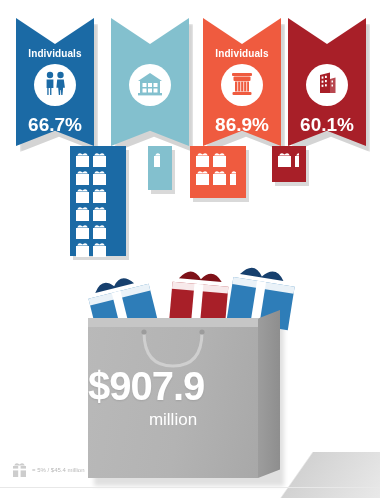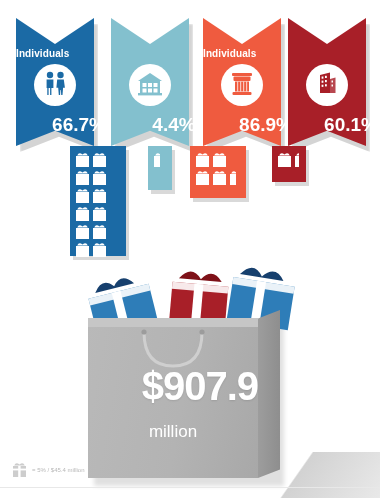--- a/index.html
+++ b/index.html
@@ -24,31 +24,31 @@
     clip-path:polygon(0% 0%,100% 0%,100% 0%,50% 100%,0% 0%);
   }
   .banner .shadow{
     position:absolute;left:4px;top:6px;width:78px;height:128px;
     background:rgba(0,0,0,.17);
     clip-path:polygon(0% 0%,100% 0%,100% 100%,50% 88%,0% 100%);
     z-index:-1;filter:blur(1px);
   }
   .b-label{
     position:absolute;top:30px;left:0;width:100%;
-    text-align:left;color:#fff;font-size:10px;font-weight:bold;
+    text-align:center;color:#fff;font-size:10px;font-weight:bold;
     letter-spacing:.1px;
   }
   .b-circle{
     position:absolute;top:46px;left:50%;transform:translateX(-50%);
     width:42px;height:42px;border-radius:50%;background:#ffffff;
     display:flex;align-items:center;justify-content:center;
   }
   .b-pct{
     position:absolute;top:96px;left:0;width:100%;
-    text-align:center;color:#fff;font-size:19px;font-weight:bold;margin-left:24px;
+    text-align:center;color:#fff;font-size:19px;font-weight:bold;
   }
 
   
   .giftpanel{position:absolute;}
   .giftpanel .pbody{position:absolute;inset:0;}
   .giftpanel .pshadow{
     position:absolute;left:3px;top:4px;right:-3px;bottom:-4px;
     background:rgba(0,0,0,.15);z-index:-1;
   }
   .gift-grid{
@@ -75,27 +75,27 @@
   }
   .bag-lip{
     position:absolute;left:0;top:0;width:170px;height:9px;
     background:#c6c6c6;
   }
   .bag-shadow{
     position:absolute;left:6px;top:8px;width:190px;height:160px;
     background:rgba(0,0,0,.12);z-index:-1;filter:blur(2px);
   }
   #bag-amount{
-    position:absolute;left:0;top:46px;width:170px;text-align:right;
+    position:absolute;left:0;top:46px;width:170px;text-align:left;
     color:#ffffff;font-size:40px;font-weight:bold;letter-spacing:-1px;
     text-shadow:0 1px 2px rgba(0,0,0,.10);
   }
   #bag-unit{
     position:absolute;left:0;top:92px;width:170px;text-align:center;
-    color:#ffffff;font-size:17px;margin-top:12px;
+    color:#ffffff;font-size:17px;
   }
 
   
   #legend{position:absolute;left:12px;top:462px;display:flex;align-items:center;gap:5px;}
   #legend .lg-text{color:#b8b8b8;font-size:6px;white-space:nowrap;}
   #legend .lg-icon{width:15px;height:16px;}
 
   #base-line{
     position:absolute;left:0;top:487px;width:380px;height:1px;background:#e8e8e8;
   }
@@ -139,21 +139,20 @@
           <rect x="3" y="25" width="24" height="2.4" fill="#83C0CE"></rect>
           <rect x="7.5" y="15" width="4" height="4" fill="#ffffff"></rect>
           <rect x="13" y="15" width="4" height="4" fill="#ffffff"></rect>
           <rect x="18.5" y="15" width="4" height="4" fill="#ffffff"></rect>
           <rect x="7.5" y="20.5" width="4" height="4" fill="#ffffff"></rect>
           <rect x="13" y="20.5" width="4" height="4" fill="#ffffff"></rect>
           <rect x="18.5" y="20.5" width="4" height="4" fill="#ffffff"></rect>
         </svg>
       </span>
     </div>
-    <div class="b-pct">4.4%</div>
   </div>
 
   <div class="banner" id="banner-2" style="left:203px;">
     <div class="shadow"></div>
     <div class="body" style="background:#EF5B3F;"></div>
     <div class="notch"></div>
     <div class="b-label">Individuals</div>
     <div class="b-circle">
       <span>
         <svg width="30" height="30" viewBox="0 0 30 30">

